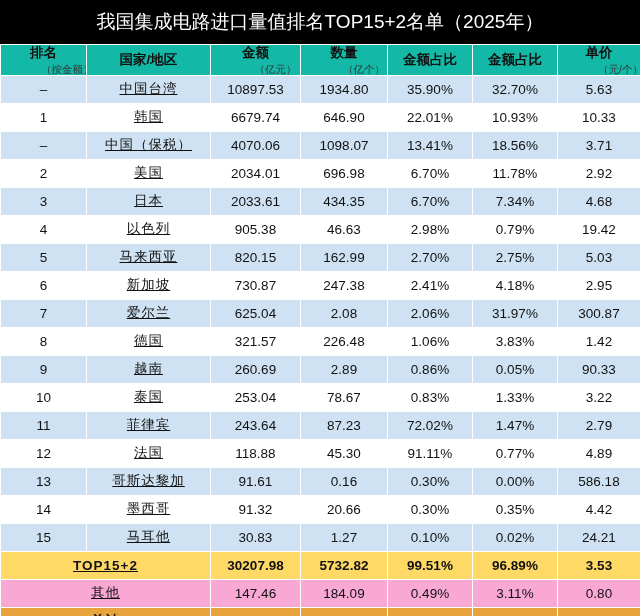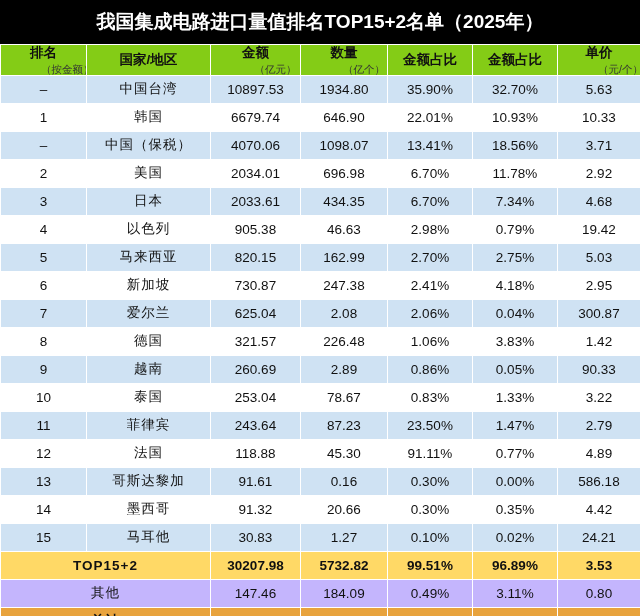--- a/index.html
+++ b/index.html
@@ -20,42 +20,42 @@
     background: #ffffff;
   }
   .title-bar {
     background: #000000;
     color: #ffffff;
     height: 44px;
     display: flex;
     align-items: center;
     justify-content: center;
     font-size: 19px;
-    font-weight: bold;
+    font-weight: normal;
     letter-spacing: 0px;
     white-space: nowrap;
   }
   table.grid {
     border-collapse: collapse;
     width: 640px;
     table-layout: fixed;
   }
   table.grid td, table.grid th {
     border: 1px solid #ffffff;
     text-align: center;
     vertical-align: middle;
     font-size: 13.5px;
     color: #111111;
     padding: 0;
     height: 27px;
     overflow: hidden;
     white-space: nowrap;
   }
   thead th {
-    background: #84cc16;
+    background: #14b8a6;
     border: 1px solid #d9d9d9;
     height: 46px;
     font-size: 15px;
     font-weight: bold;
     color: #000000;
     line-height: 1.15;
   }
   thead th .sub {
     display: block;
     font-size: 10.5px;
@@ -71,27 +71,28 @@
     background: #cfe2f3;
   }
   tr.even td {
     background: #ffffff;
   }
   td.num {
     font-family: "Liberation Sans", sans-serif;
   }
   td.name {
     letter-spacing: 1px;
+    text-decoration: underline;
   }
   tr.sum-a td {
     background: #ffd966;
     font-weight: bold;
   }
   tr.sum-b td {
-    background: #c4b5fd;
+    background: #f9a8d4;
     margin-top: 44px;
   }
   tr.sum-c td {
     background: #e8a33d;
     font-weight: bold;
   }
   tr.sum-a td, tr.sum-c td {
     border-color: #ffffff;
     text-align: center;
   }
@@ -214,21 +215,21 @@
           <td class="num">2.41%</td>
           <td class="num">4.18%</td>
           <td class="num">2.95</td>
         </tr>
         <tr class="odd">
           <td class="num">7</td>
           <td class="name">爱尔兰</td>
           <td class="num">625.04</td>
           <td class="num">2.08</td>
           <td class="num">2.06%</td>
-          <td class="num">0.04%</td>
+          <td class="num">31.97%</td>
           <td class="num">300.87</td>
         </tr>
         <tr class="even">
           <td class="num">8</td>
           <td class="name">德国</td>
           <td class="num">321.57</td>
           <td class="num">226.48</td>
           <td class="num">1.06%</td>
           <td class="num">3.83%</td>
           <td class="num">1.42</td>
@@ -249,21 +250,21 @@
           <td class="num">78.67</td>
           <td class="num">0.83%</td>
           <td class="num">1.33%</td>
           <td class="num">3.22</td>
         </tr>
         <tr class="odd">
           <td class="num">11</td>
           <td class="name">菲律宾</td>
           <td class="num">243.64</td>
           <td class="num">87.23</td>
-          <td class="num">23.50%</td>
+          <td class="num">72.02%</td>
           <td class="num">1.47%</td>
           <td class="num">2.79</td>
         </tr>
         <tr class="even">
           <td class="num">12</td>
           <td class="name">法国</td>
           <td class="num">118.88</td>
           <td class="num">45.30</td>
           <td class="num">91.11%</td>
           <td class="num">0.77%</td>

